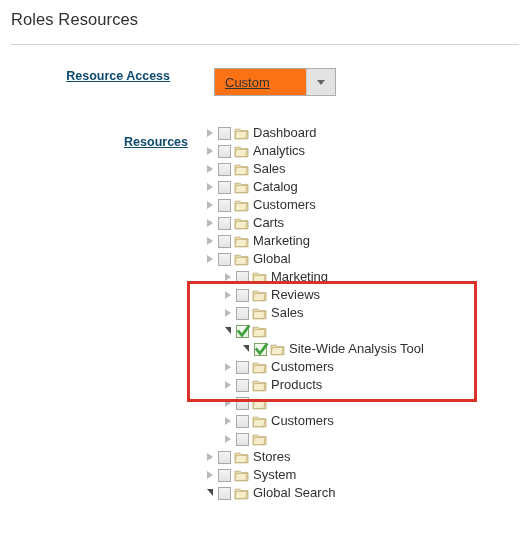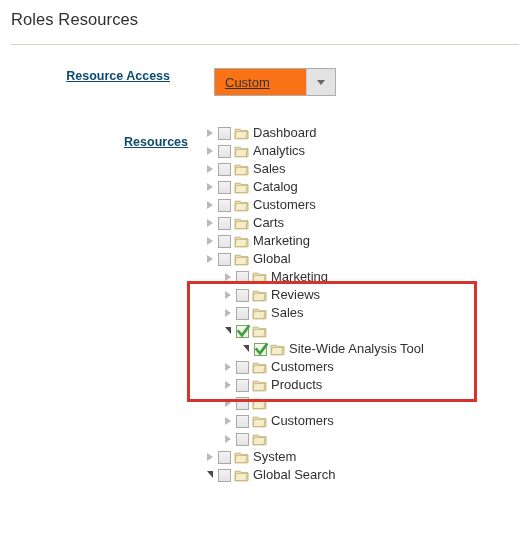--- a/index.html
+++ b/index.html
@@ -407,20 +407,31 @@
     </div>
     <div class="tree-node lvl0">
       <span class="twisty">
         <span class="tri-closed"></span>
       </span>
       <span class="cbox"></span>
       <span class="folder"><svg width="15" height="15" viewBox="0 0 15 15">
           <path d="M1 3.2h5.2l1.2 1.5H14v8.1H1z" fill="#efe2b8" stroke="#b9a66d" stroke-width="0.8"></path>
           <path d="M2.2 5.4h10.9l-1.2 7.2H1z" fill="#f6eecb" stroke="#c0ad74" stroke-width="0.8"></path>
         </svg></span>
+      <span class="node-label">Stores</span>
+    </div>
+    <div class="tree-node lvl0">
+      <span class="twisty">
+        <span class="tri-closed"></span>
+      </span>
+      <span class="cbox"></span>
+      <span class="folder"><svg width="15" height="15" viewBox="0 0 15 15">
+          <path d="M1 3.2h5.2l1.2 1.5H14v8.1H1z" fill="#efe2b8" stroke="#b9a66d" stroke-width="0.8"></path>
+          <path d="M2.2 5.4h10.9l-1.2 7.2H1z" fill="#f6eecb" stroke="#c0ad74" stroke-width="0.8"></path>
+        </svg></span>
       <span class="node-label">System</span>
     </div>
     <div class="tree-node lvl0">
       <span class="twisty">
         <span class="tri-open"></span>
       </span>
       <span class="cbox"></span>
       <span class="folder"><svg width="15" height="15" viewBox="0 0 15 15">
           <path d="M1 3.2h5.2l1.2 1.5H14v8.1H1z" fill="#efe2b8" stroke="#b9a66d" stroke-width="0.8"></path>
           <path d="M2.2 5.4h10.9l-1.2 7.2H1z" fill="#f6eecb" stroke="#c0ad74" stroke-width="0.8"></path>

